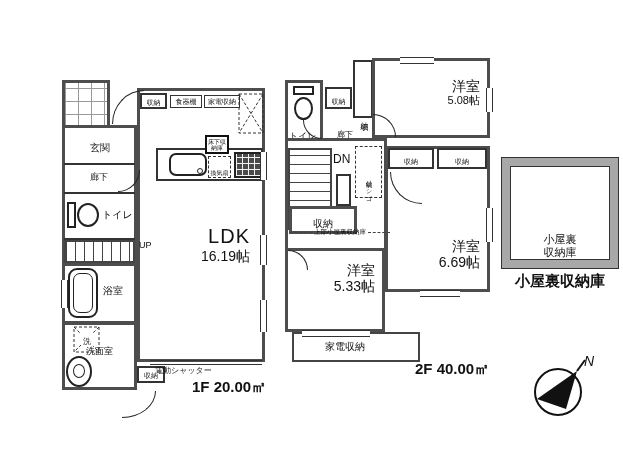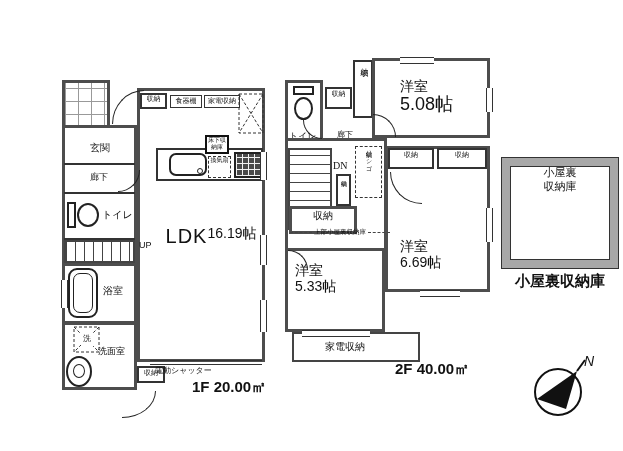--- a/index.html
+++ b/index.html
@@ -2,21 +2,21 @@
 <html><head>
 <meta charset="utf-8">
 <style>
   html,body{margin:0;padding:0;background:#fff;}
   #canvas{position:relative;width:623px;height:451px;background:#fff;overflow:hidden;
           font-family:"Liberation Sans",sans-serif;color:#111;}
   .abs{position:absolute;box-sizing:border-box;}
   .room{position:absolute;box-sizing:border-box;border:3px solid #4d4d4d;background:#fff;}
   .thin{position:absolute;box-sizing:border-box;border:2px solid #333;background:#fff;}
   .lbl{position:absolute;white-space:nowrap;color:#111;line-height:1.15;}
-  .ctr{display:flex;align-items:flex-start;justify-content:center;text-align:center;}
+  .ctr{display:flex;align-items:flex-end;justify-content:center;text-align:center;}
   .vert{writing-mode:vertical-rl;text-orientation:upright;}
   .stairs-h{background:repeating-linear-gradient(90deg,#444 0 1px,transparent 1px 9px);border:2px solid #444;}
   .stairs-v{background:repeating-linear-gradient(0deg,#444 0 1px,transparent 1px 9px);border:2px solid #444;}
   .grid{background:repeating-linear-gradient(0deg,#999 0 1px,transparent 1px 13px),
                repeating-linear-gradient(90deg,#999 0 1px,transparent 1px 13px);
         border:3px solid #4d4d4d;}
   .stove{background:repeating-linear-gradient(0deg,#f2f2f2 0 1px,transparent 1px 6px),
                   repeating-linear-gradient(90deg,#f2f2f2 0 1px,transparent 1px 6px),#4a4a4a;
          border:2px solid #222;}
   .arc{position:absolute;box-sizing:border-box;}
@@ -53,21 +53,21 @@
 
     <div class="room" style="left:62px;top:322px;width:75px;height:68px;"></div>
     <div class="abs" style="left:73px;top:326px;width:27px;height:27px;">
       <svg width="27" height="27">
         <rect x="1" y="1" width="25" height="25" fill="none" stroke="#333" stroke-dasharray="3 2"></rect>
         <line x1="1" y1="1" x2="26" y2="26" stroke="#333" stroke-dasharray="3 2"></line>
         <line x1="26" y1="1" x2="1" y2="26" stroke="#333" stroke-dasharray="3 2"></line>
       </svg>
       <div class="lbl ctr" style="left:8px;top:8px;width:12px;height:12px;font-size:8px;background:#fff;">洗</div>
     </div>
-    <div class="lbl" style="left:86px;top:346px;font-size:9px;margin-left:12px;">洗面室</div>
+    <div class="lbl" style="left:86px;top:346px;font-size:9px;">洗面室</div>
     <div class="abs" style="left:66px;top:356px;width:26px;height:31px;border:2px solid #222;border-radius:50%;">
       <div class="abs" style="left:5px;top:6px;width:12px;height:14px;border:1px solid #222;border-radius:50%;"></div>
     </div>
 
     <div class="lbl" style="left:90px;top:142px;font-size:10px;">玄関</div>
     <div class="lbl" style="left:90px;top:172px;font-size:9px;">廊下</div>
     <div class="abs" style="left:67px;top:198px;width:34px;height:34px;">
       <div class="abs" style="left:0;top:4px;width:9px;height:26px;border:2px solid #222;"></div>
       <div class="abs" style="left:10px;top:5px;width:22px;height:24px;border:2px solid #222;border-radius:50%;"></div>
     </div>
@@ -95,21 +95,21 @@
       <div class="abs" style="left:26px;top:13px;width:6px;height:6px;border:1px solid #222;border-radius:50%;"></div>
     </div>
     <div class="abs ctr" style="left:205px;top:135px;width:24px;height:19px;border:2px solid #111;background:#fff;">
       <span style="font-size:6px;line-height:1.1;word-break:break-all;text-align:center;">床下収納庫</span>
     </div>
     <div class="abs ctr" style="left:208px;top:156px;width:23px;height:22px;border:1.5px dashed #333;">
       <span style="font-size:6px;line-height:1.1;word-break:break-all;text-align:center;">換気扇</span>
     </div>
     <div class="abs stove" style="left:234px;top:152px;width:28px;height:26px;"></div>
 
-    <div class="lbl ctr" style="left:166px;top:225px;width:90px;flex-direction:row;">
+    <div class="lbl ctr" style="left:160px;top:225px;width:90px;flex-direction:column;">
       <div style="font-size:20px;letter-spacing:1px;">LDK</div>
       <div style="font-size:14px;">16.19帖</div>
     </div>
 
     <div class="thin ctr" style="left:137px;top:366px;width:28px;height:17px;">
       <span style="font-size:7px;">収納</span>
     </div>
     <div class="abs" style="left:150px;top:360px;width:112px;height:5px;border-top:1px solid #333;border-bottom:1px solid #333;"></div>
     <div class="lbl" style="left:155px;top:366px;font-size:8px;">電動シャッター</div>
     <div class="lbl" style="left:192px;top:378px;font-size:15px;font-weight:bold;">1F 20.00㎡</div>
@@ -137,26 +137,26 @@
       <span style="font-size:7px;">収納</span>
     </div>
 
     <div class="thin ctr" style="left:353px;top:60px;width:20px;height:58px;">
       <span class="vert" style="font-size:8px;">収納</span>
     </div>
 
     <div class="room" style="left:372px;top:58px;width:118px;height:80px;"></div>
     <div class="lbl ctr" style="left:400px;top:78px;width:80px;flex-direction:column;">
       <div style="font-size:14px;">洋室</div>
-      <div style="font-size:18px;">5.08帖</div>
+      <div style="font-size:11px;">5.08帖</div>
     </div>
 
     <div class="room" style="left:285px;top:138px;width:102px;height:114px;"></div>
     <div class="lbl" style="left:337px;top:130px;font-size:8px;">廊下</div>
-    <div class="lbl" style="left:333px;top:160px;font-size:10px;font-family:Liberation Serif, serif;">DN</div>
+    <div class="lbl" style="left:333px;top:153px;font-size:12px;">DN</div>
     <div class="abs stairs-v" style="left:288px;top:148px;width:44px;height:82px;"></div>
 
     <div class="abs ctr" style="left:355px;top:146px;width:27px;height:52px;border:1.5px dashed #333;">
       <span class="vert" style="font-size:6px;">収納ハシゴ</span>
     </div>
 
     <div class="thin ctr" style="left:336px;top:174px;width:15px;height:32px;">
       <span class="vert" style="font-size:6px;">収納</span>
     </div>
 
@@ -182,21 +182,21 @@
     </div>
 
     <div class="room" style="left:285px;top:248px;width:100px;height:84px;"></div>
     <div class="lbl ctr" style="left:295px;top:262px;width:80px;flex-direction:column;">
       <div style="font-size:14px;">洋室</div>
       <div style="font-size:14px;">5.33帖</div>
     </div>
 
     <div class="abs" style="left:292px;top:332px;width:128px;height:30px;border:2px solid #444;"></div>
     <div class="lbl" style="left:325px;top:341px;font-size:10px;">家電収納</div>
-    <div class="lbl" style="left:395px;top:360px;font-size:15px;font-weight:bold;">2F 40.00㎡</div>
+    <div class="lbl" style="left:415px;top:360px;font-size:15px;font-weight:bold;">2F 40.00㎡</div>
 
     <div class="arc" style="left:373px;top:114px;width:23px;height:23px;border-top:1.5px solid #222;border-right:1.5px solid #222;border-top-right-radius:100% 100%;"></div>
     <div class="arc" style="left:303px;top:120px;width:19px;height:19px;border-bottom:1.5px solid #222;border-left:1.5px solid #222;border-bottom-left-radius:100% 100%;"></div>
     <div class="arc" style="left:390px;top:172px;width:32px;height:32px;border-bottom:1.5px solid #222;border-left:1.5px solid #222;border-bottom-left-radius:100% 100%;"></div>
     <div class="arc" style="left:288px;top:250px;width:20px;height:20px;border-top:1.5px solid #222;border-right:1.5px solid #222;border-top-right-radius:100% 100%;"></div>
 
     <div class="win-h" style="left:400px;top:56.5px;width:34px;height:5px;"></div>
     <div class="win-v" style="left:486px;top:88px;width:5px;height:24px;"></div>
     <div class="win-v" style="left:486px;top:208px;width:5px;height:34px;"></div>
     <div class="win-h" style="left:420px;top:289.5px;width:40px;height:5px;"></div>

